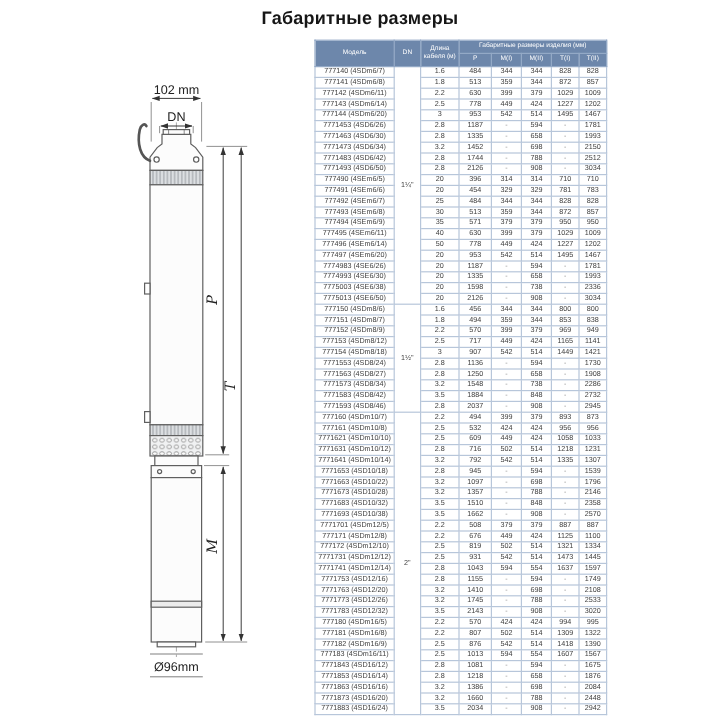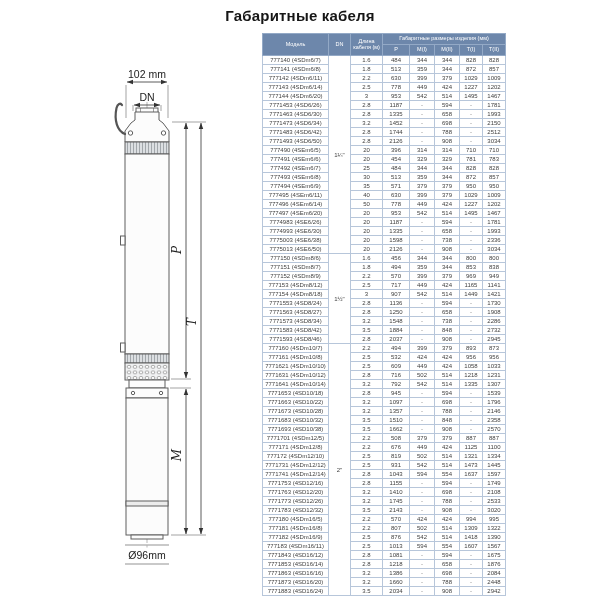--- a/index.html
+++ b/index.html
@@ -29,21 +29,21 @@
   }
   td.dash{color:#8c8c8c;}
   td.dn{font-size:6px;}
   svg text{fill:#222222;}
   .dimlabel{font-family:"DejaVu Serif", serif;font-style:italic;font-size:12px;}
   .measure{font-family:"Liberation Sans", sans-serif;font-size:10.5px;}
 </style>
 </head>
 <body>
 
-<div class="title">Габаритные кабеля</div>
+<div class="title">Габаритные размеры</div>
 
 <svg class="diagram" viewBox="0 0 260 600" width="260" height="600" xmlns="http://www.w3.org/2000/svg">
   <defs>
     <marker id="ah" viewBox="0 0 10 10" refX="9.5" refY="5" markerWidth="8" markerHeight="8" orient="auto-start-reverse">
       <path d="M0,1.5 L10,5 L0,8.5 z" fill="#333"></path>
     </marker>
     <pattern id="hatch" width="3" height="12" patternUnits="userSpaceOnUse">
       <rect width="3" height="12" fill="#dcdfe2"></rect>
       <line x1="1.5" y1="0" x2="1.5" y2="12" stroke="#8a8f94" stroke-width="0.7"></line>
     </pattern>

